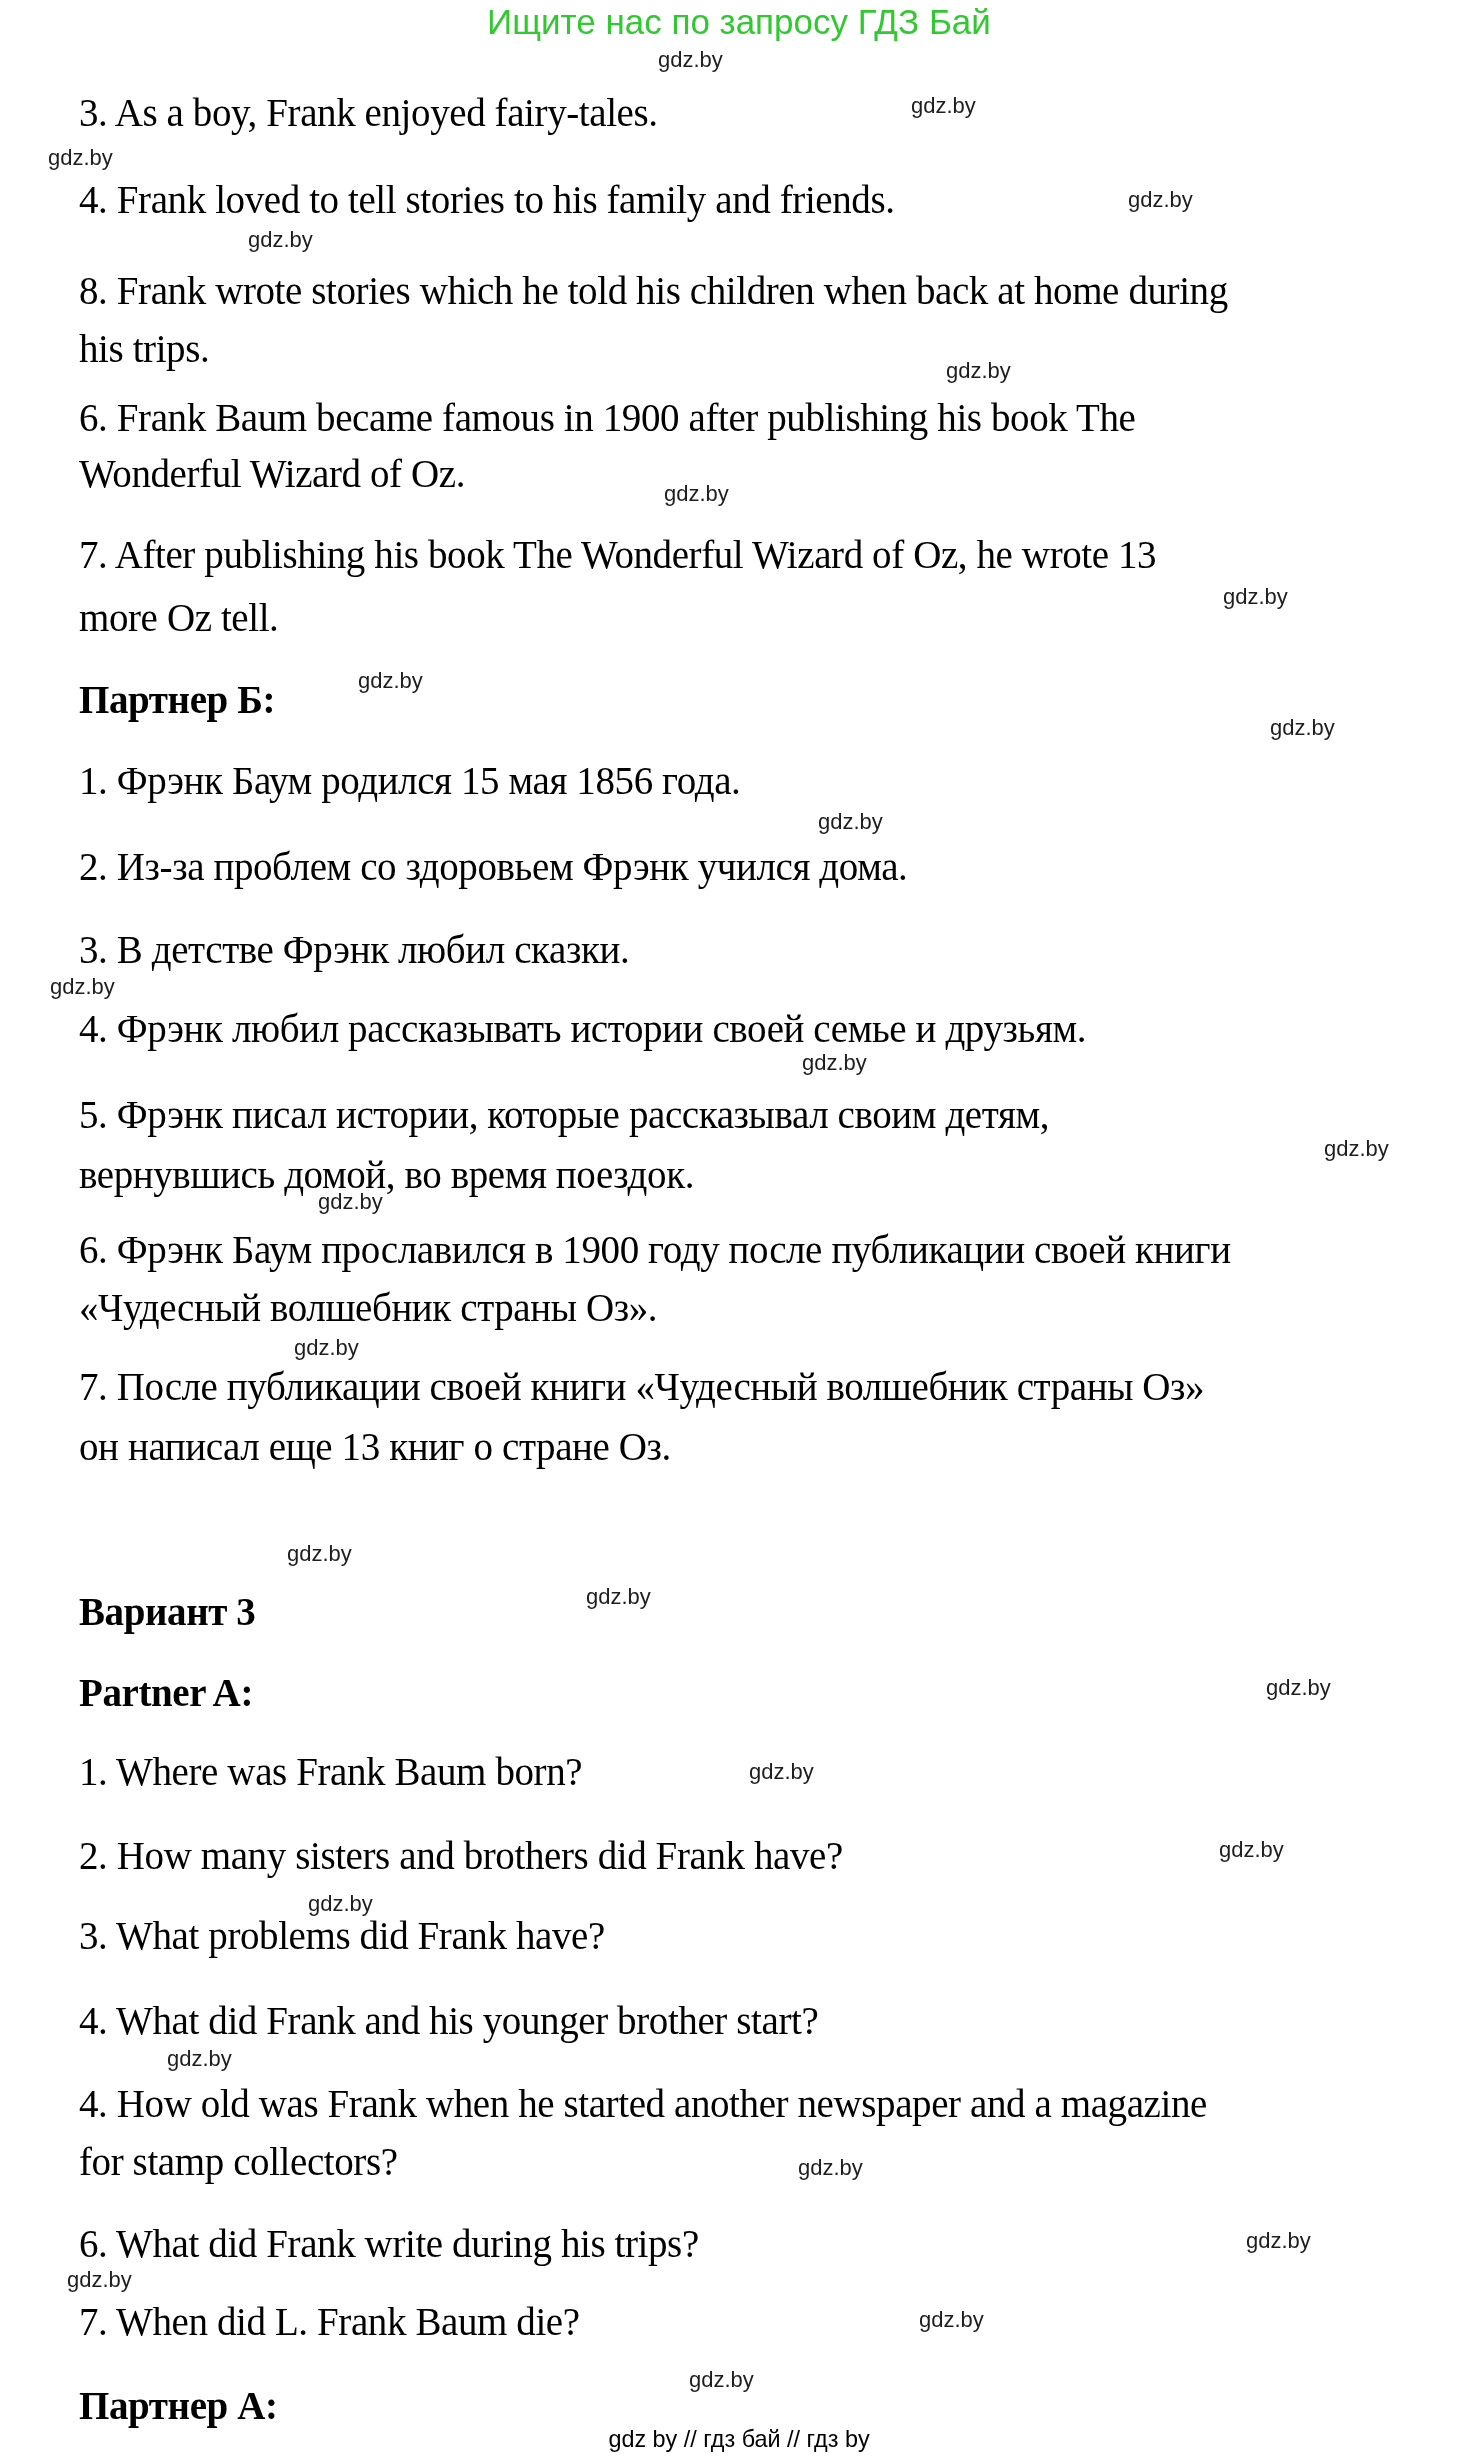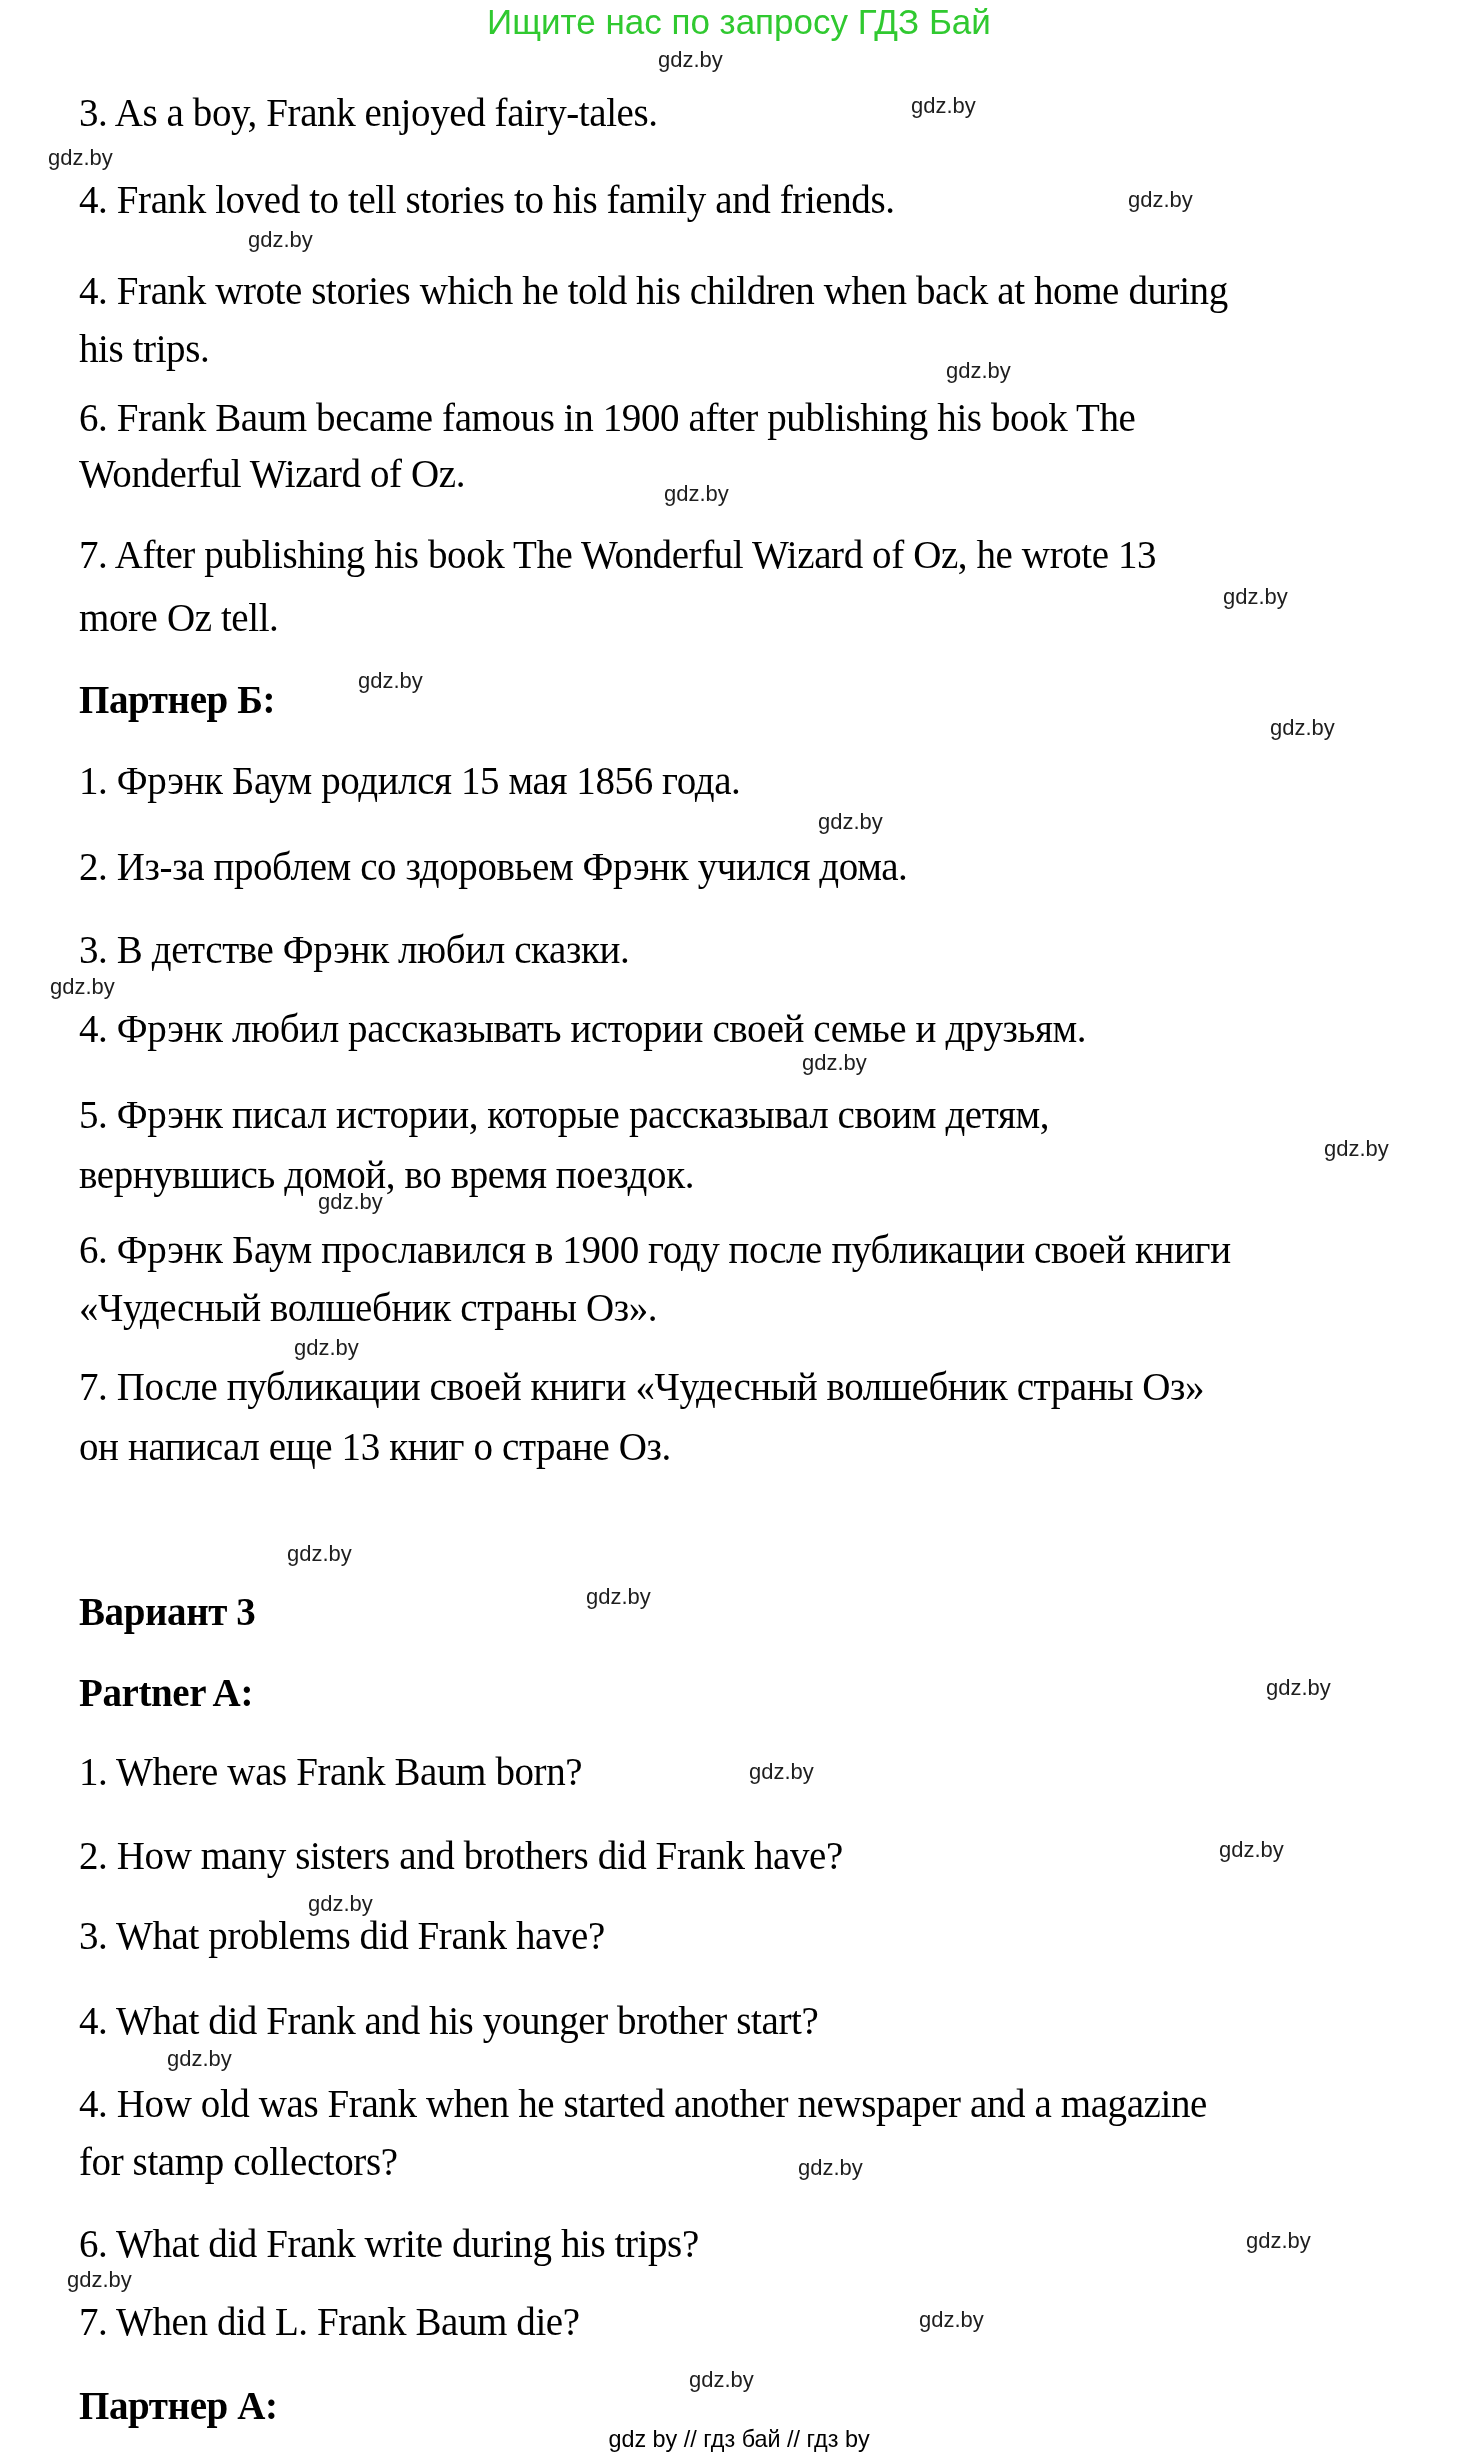--- a/index.html
+++ b/index.html
@@ -55,21 +55,21 @@
 </style>
 </head>
 <body>
 
 <div class="page">
 
   <div class="promo-header">Ищите нас по запросу ГДЗ Бай</div>
 
   <div class="line" style="top:92px">3. As a boy, Frank enjoyed fairy-tales.</div>
   <div class="line" style="top:179px">4. Frank loved to tell stories to his family and friends.</div>
-  <div class="line" style="top:270px">4. Frank wrote stories which he told his children when back at home during</div>
+  <div class="line" style="top:270px">8. Frank wrote stories which he told his children when back at home during</div>
   <div class="line" style="top:328px">his trips.</div>
   <div class="line" style="top:397px">6. Frank Baum became famous in 1900 after publishing his book The</div>
   <div class="line" style="top:453px">Wonderful Wizard of Oz.</div>
   <div class="line" style="top:534px">7. After publishing his book The Wonderful Wizard of Oz, he wrote 13</div>
   <div class="line" style="top:597px">more Oz tell.</div>
 
   <div class="line bold" style="top:679px">Партнер Б:</div>
 
   <div class="line" style="top:760px">1. Фрэнк Баум родился 15 мая 1856 года.</div>
   <div class="line" style="top:846px">2. Из-за проблем со здоровьем Фрэнк учился дома.</div>

